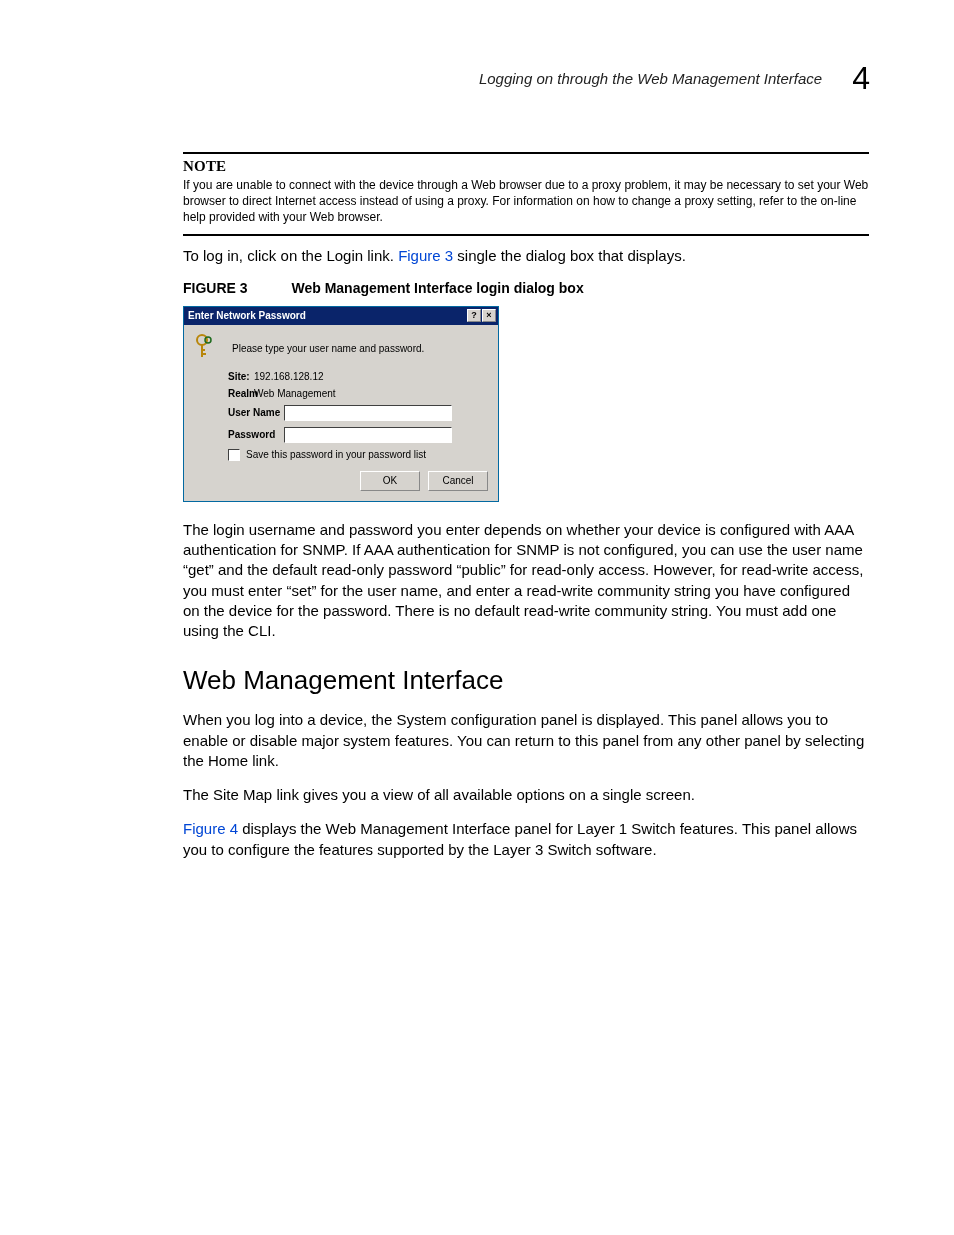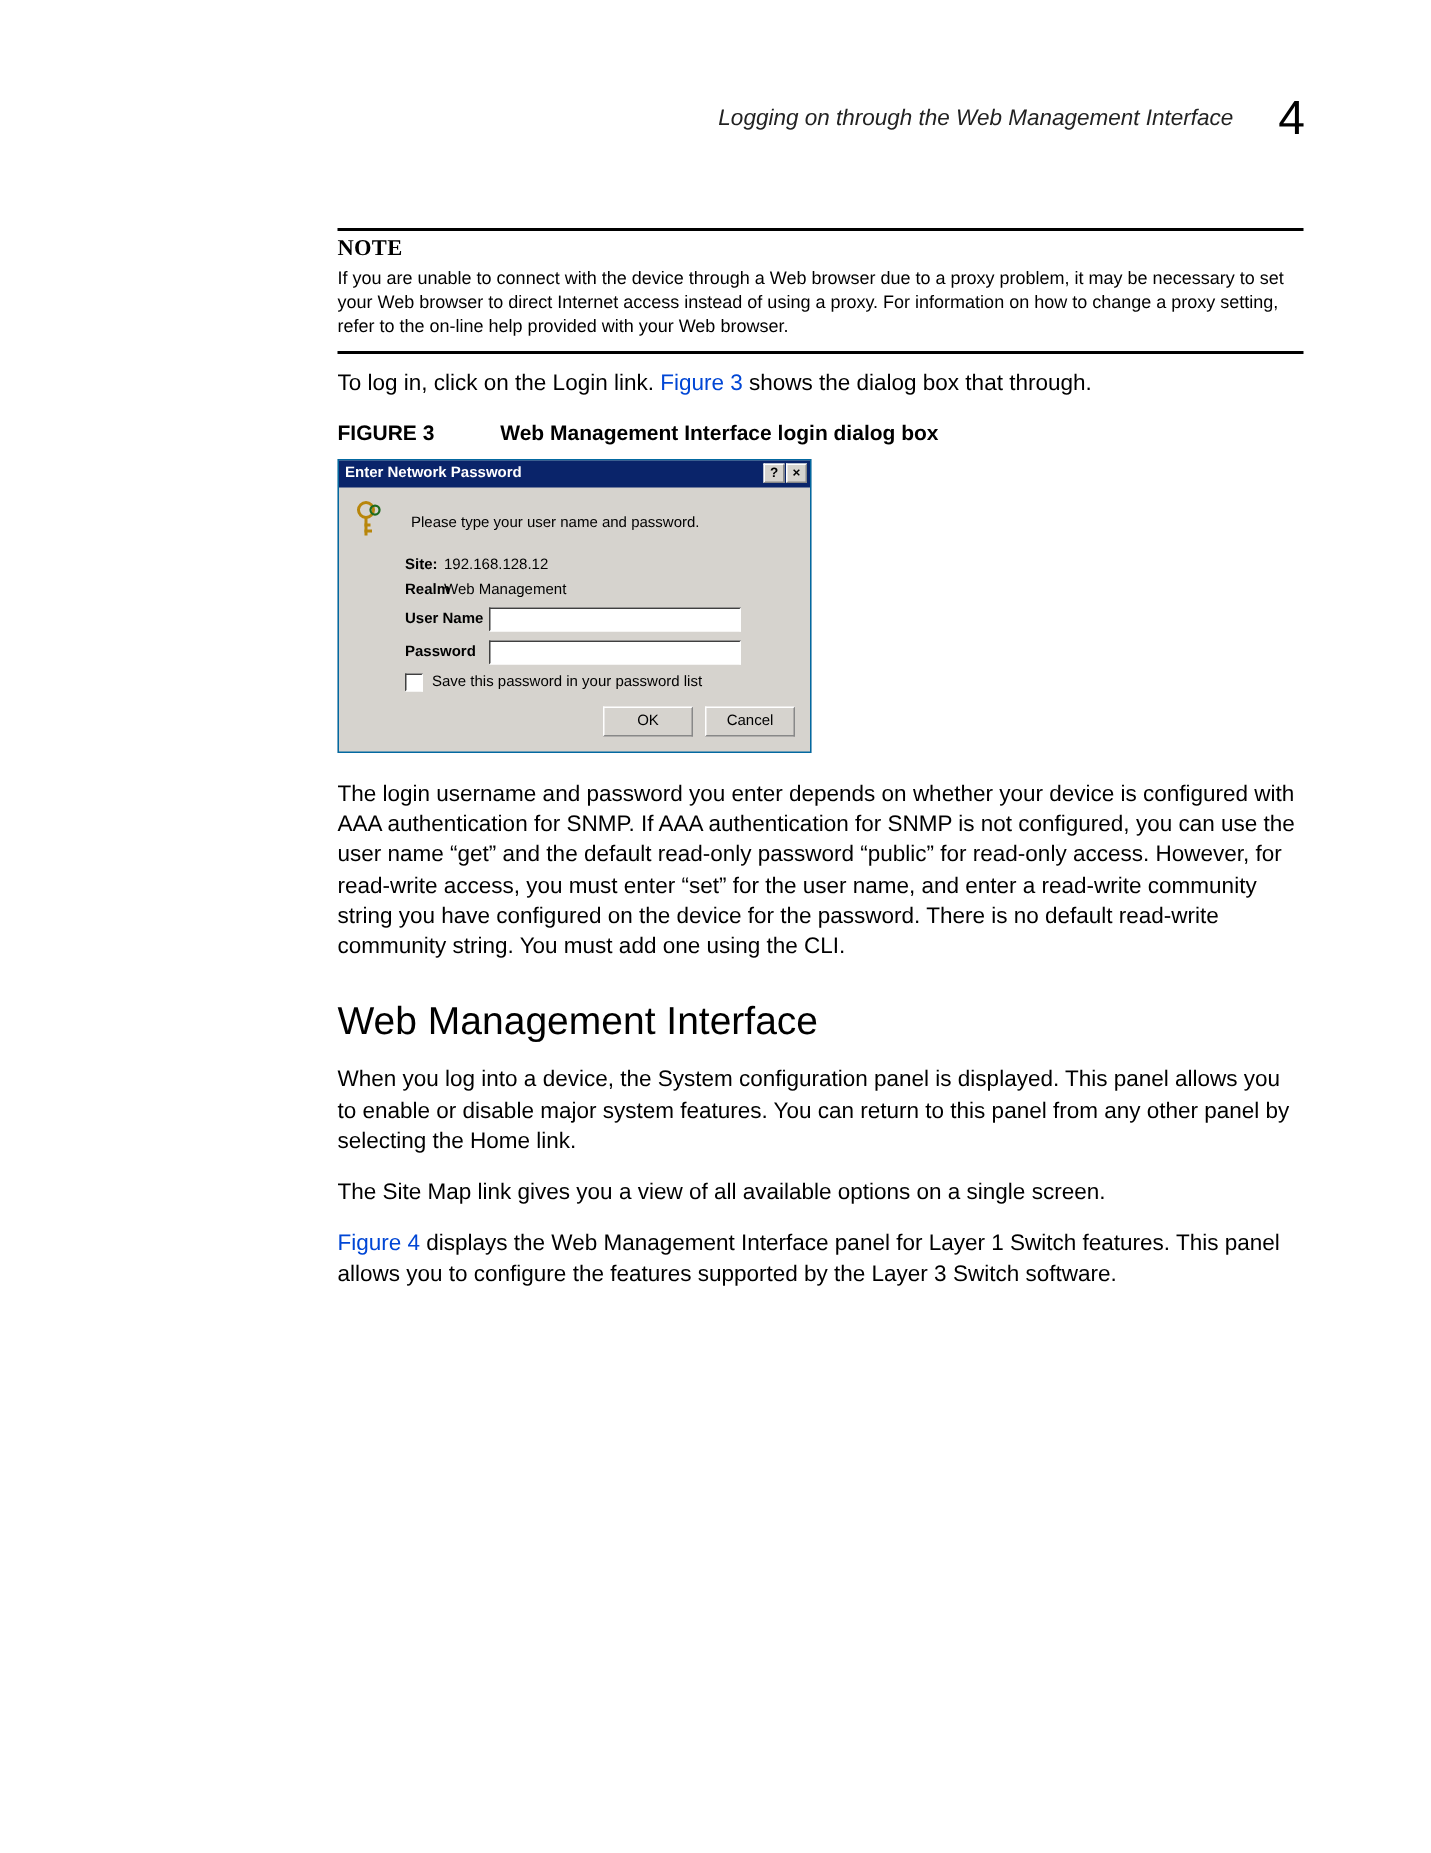--- a/index.html
+++ b/index.html
@@ -6,21 +6,21 @@
   html, body {
     margin: 0; padding: 0;
     width: 954px; height: 1235px;
     background: #fff;
     font-family: Arial, Helvetica, sans-serif;
     color: #000;
   }
   .page {
     position: relative;
     width: 954px; height: 1235px;
-    padding: 60px 85px 60px 85px;
+    padding: 60px 85px 60px 43px;
   }
   .running-head {
     display: flex;
     align-items: center;
     justify-content: flex-end;
     gap: 30px;
     padding-right: 0;
     margin-bottom: 55px;
   }
   .running-head-title {
@@ -182,21 +182,21 @@
   </div>
 
   <div class="content">
 
     <div class="rule-top"></div>
     <div class="note-heading">NOTE</div>
     <p class="inside-note">If you are unable to connect with the device through a Web browser due to a proxy problem, it may be necessary to set your Web browser to direct Internet access instead of using a proxy. For information on how to change a proxy setting, refer to the on-line help provided with your Web browser.</p>
     <div class="rule-bottom"></div>
 
     <p class="body">
-      <span>To log in, click on the Login link. </span><a class="link" href="#">Figure 3</a><span> shows the dialog box that through.</span>
+      <span>To log in, click on the Login link. </span><a class="link" href="#">Figure 3</a><span> single the dialog box that displays.</span>
     </p>
 
     <div class="figcaption">
       <span class="figlabel">FIGURE 3</span>
       <span class="figtitle">Web Management Interface login dialog box</span>
     </div>
 
     <div class="dialog">
       <div class="dialog-titlebar">
         <span class="title-text">Enter Network Password</span>

